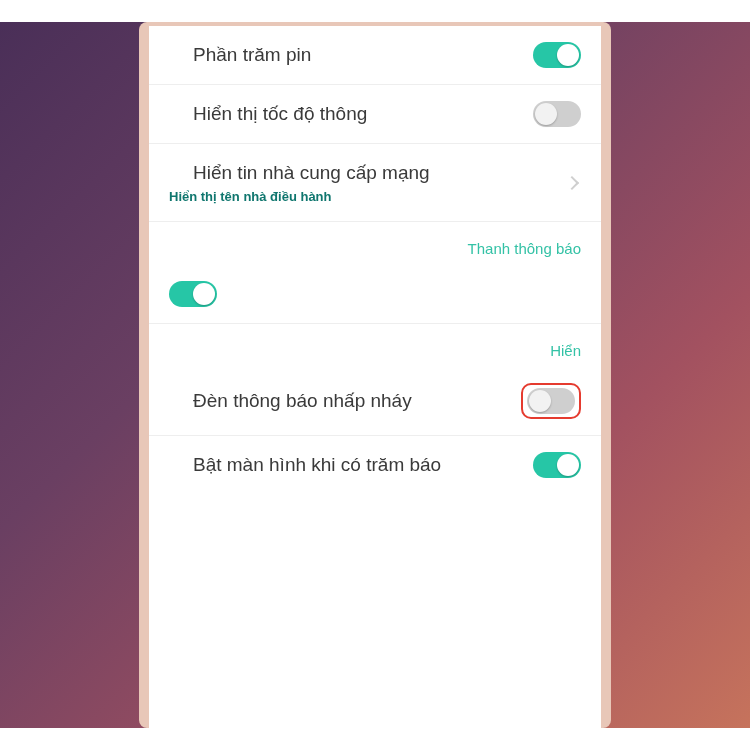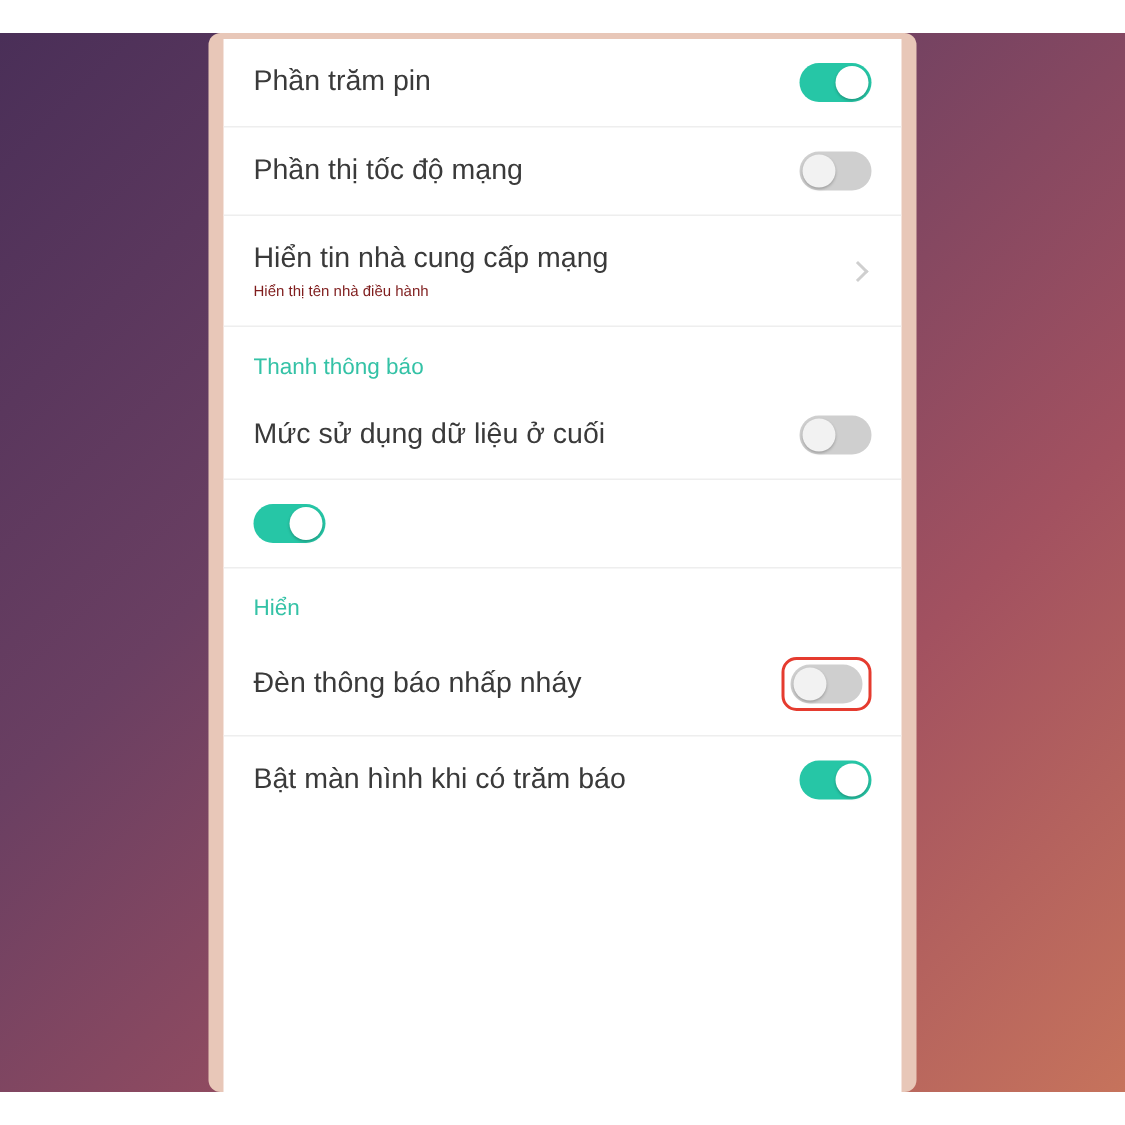--- a/index.html
+++ b/index.html
@@ -51,31 +51,34 @@
     display: flex;
     align-items: center;
     justify-content: space-between;
     gap: 14px;
   }
   .row .textcol { flex: 1; min-width: 0; }
   .title {
     font-size: 19px;
     color: #3a3a3a;
     line-height: 1.35;
+    margin-left: 24px;
   }
   .sub {
-    font-size: 10px;
-    color: #7f1d1d;
+    font-size: 13px;
+    color: #0f766e;
     line-height: 1.35;
     margin-top: 2px;
+    font-weight: bold;
   }
   .section-header {
     padding: 18px 20px 8px 20px;
     font-size: 15px;
     color: #34c2a6;
+    text-align: right;
   }
   
   .toggle {
     width: 48px; height: 26px;
     border-radius: 13px;
     position: relative;
     flex: 0 0 48px;
   }
   .toggle .knob {
     position: absolute;
@@ -117,45 +120,37 @@
         <div class="textcol">
           <div class="title">Phần trăm pin</div>
         </div>
         <div class="toggle on">
             <div class="knob"></div>
           </div>
       </div>
 
       <div class="row">
         <div class="textcol">
-          <div class="title">Phần thị tốc độ mạng</div>
+          <div class="title">Hiển thị tốc độ thông</div>
         </div>
         <div class="toggle off">
             <div class="knob"></div>
           </div>
       </div>
 
       <div class="row">
         <div class="textcol">
           <div class="title">Hiển tin nhà cung cấp mạng</div>
           <div class="sub">Hiển thị tên nhà điều hành</div>
         </div>
         <div class="chevron"></div>
       </div>
 
       <div class="section-header">Thanh thông báo</div>
 
-      <div class="row">
-        <div class="textcol">
-          <div class="title">Mức sử dụng dữ liệu ở cuối</div>
-        </div>
-        <div class="toggle off">
-            <div class="knob"></div>
-          </div>
-      </div>
 
       <div class="row">
         <div class="toggle on">
             <div class="knob"></div>
           </div>
       </div>
 
       <div class="section-header">Hiển</div>
 
       <div class="row">

